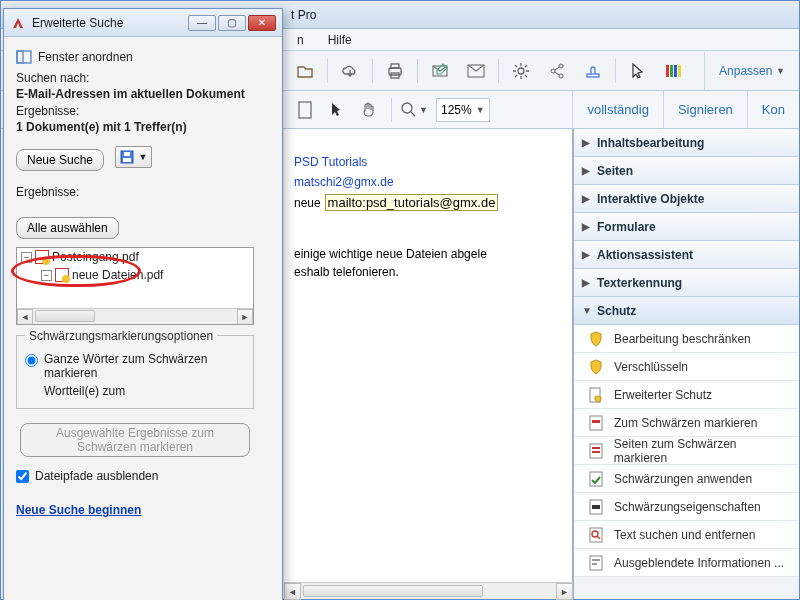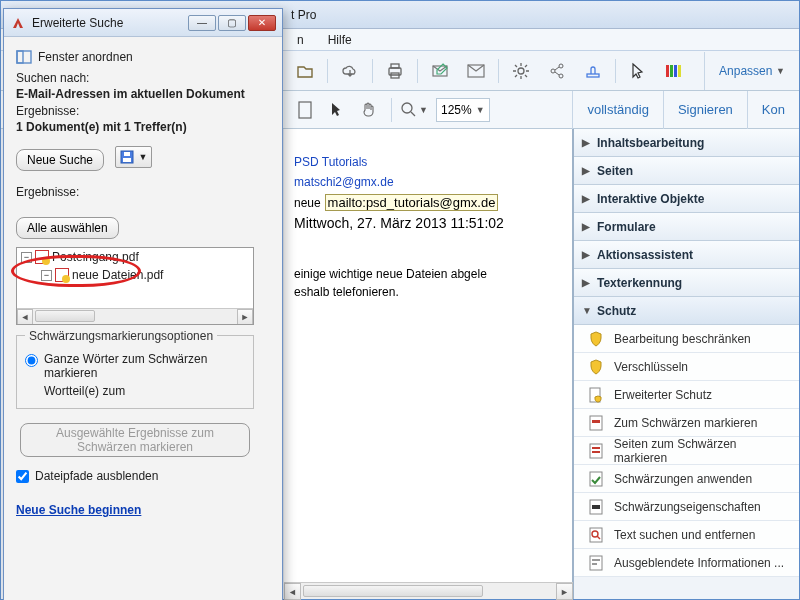--- a/index.html
+++ b/index.html
@@ -181,21 +181,20 @@
       <div class="ra-btn">vollständig</div>
       <div class="ra-btn">Signieren</div>
       <div class="ra-btn">Kon</div>
     </div>
   </div>
 
   <div class="doc-area">
     <div class="line"><a>PSD Tutorials</a></div>
     <div class="line"><a>matschi2@gmx.de</a></div>
     <div class="line"><span>neue</span> <span class="mailto">mailto:psd_tutorials@gmx.de</span></div>
-    <div class="line">Mittwoch, 27. März 2013 11:51:02</div>
     <div class="doc-body">
       <div>einige wichtige neue Dateien abgele</div>
       <div>eshalb telefonieren.</div>
     </div>
   </div>
 
   <div class="hsb2">
     <div class="ar">◄</div>
     <div class="track">
         <div class="thumb"></div>

